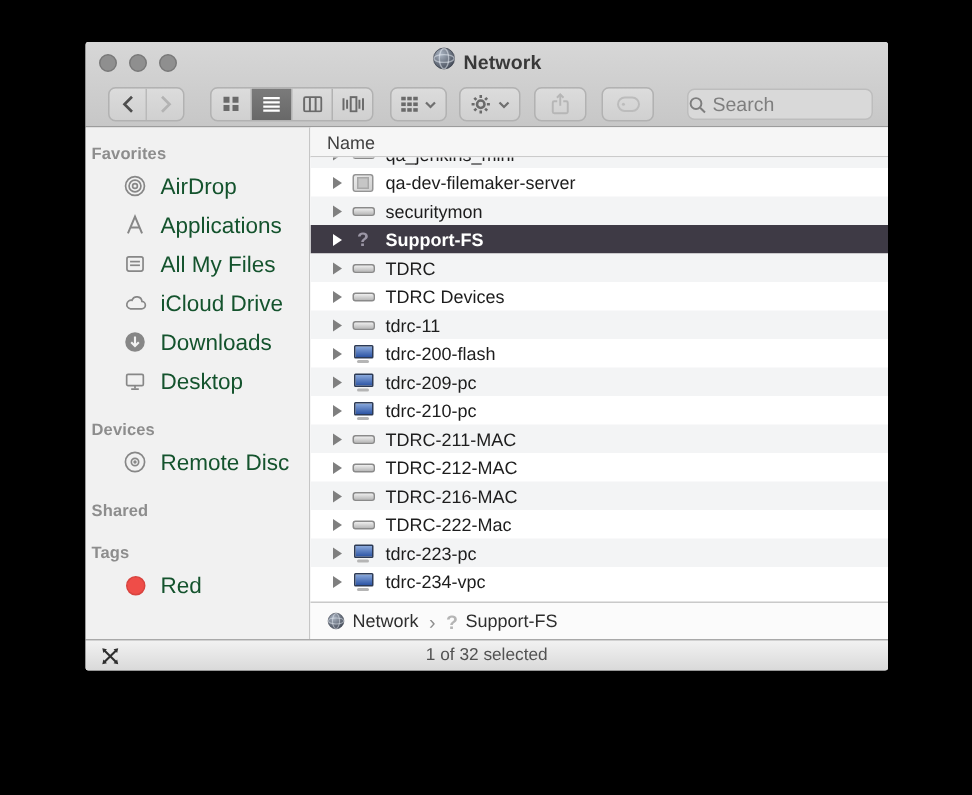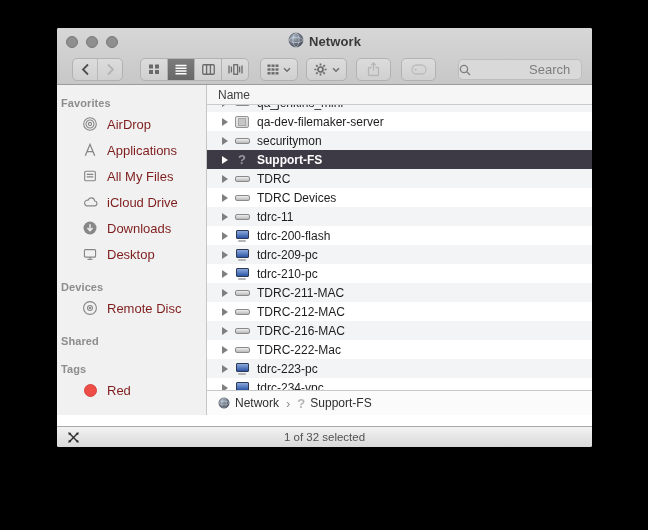--- a/index.html
+++ b/index.html
@@ -39,41 +39,41 @@
   .seg-group{display:flex;padding:0;overflow:hidden;}
   .seg{width:26px;height:21px;display:flex;align-items:center;justify-content:center;border-right:1px solid #b2b2b2;}
   .seg:last-child{border-right:none;}
   .seg.sel{background:linear-gradient(#7b7b7b,#686868);}
   .navseg{width:24px;height:21px;display:flex;align-items:center;justify-content:center;border-right:1px solid #b9b9b9;}
   .navseg:last-child{border-right:none;}
   .drop{gap:4px;padding:0 6px;}
   .searchfield{
     margin-left:auto;margin-right:10px;width:124px;height:21px;box-sizing:border-box;
     border:1px solid #bdbdbd;border-radius:5px;background:#d9d9d9;
-    display:flex;align-items:center;justify-content:space-between;gap:4px;
+    display:flex;align-items:center;justify-content:flex-start;gap:4px;
   }
   .searchfield input{
     border:none;background:transparent;outline:none;width:52px;
     font-size:13px;color:#6f6f6f;font-family:inherit;padding:0;
   }
   .searchfield input::placeholder{color:#7e7e7e;opacity:1;}
   
   .bodyrow{flex:1 1 auto;display:flex;min-height:0;}
   .sidebar{
     flex:0 0 150px;background:#f1f1f1;border-right:1px solid #c6c6c6;
     box-sizing:border-box;padding-top:10px;overflow:hidden;
   }
   .sb-label{
     height:16px;line-height:16px;padding-left:4px;margin-top:12px;
     font-size:11px;font-weight:700;color:#8d8d8d;letter-spacing:.1px;
   }
   .sb-section:first-child .sb-label{margin-top:0;}
   .sb-item{height:26px;display:flex;align-items:center;padding-left:24px;gap:8px;cursor:default;}
   .sb-icon{width:18px;height:18px;display:flex;align-items:center;justify-content:center;flex:0 0 18px;}
-  .sb-text{font-size:13px;color:#7f1d1d;white-space:nowrap;}
+  .sb-text{font-size:15px;color:#14532d;white-space:nowrap;}
   .dot{width:13px;height:13px;border-radius:50%;}
   
   .content{flex:1 1 auto;display:flex;flex-direction:column;min-width:0;background:#fff;}
   .colheader{
     flex:0 0 19px;border-bottom:1px solid #cbcbcb;background:#f6f6f6;
     display:flex;align-items:center;padding-left:11px;
     font-size:12px;color:#414141;text-align:right;
   }
   .listview{flex:1 1 auto;overflow:hidden;background:#fff;}
   .rows{margin-top:-12px;}
@@ -100,21 +100,21 @@
     flex:0 0 24px;border-top:1px solid #c9c9c9;background:#fbfbfb;
     display:flex;align-items:center;padding-left:11px;gap:6px;
   }
   .path-item{display:flex;align-items:center;gap:5px;}
   .path-label{font-size:12px;color:#2f2f2f;}
   .path-sep{font-size:13px;color:#8e8e8e;margin:0 1px;}
   
   .statusbar{
     flex:0 0 20px;border-top:1px solid #a9a9a9;
     background:linear-gradient(#f2f2f2,#d9d9d9);
-    display:flex;align-items:center;position:relative;margin-top:11px;
+    display:flex;align-items:center;position:relative;
   }
   .status-text{margin:0 auto;font-size:11.5px;color:#525252;}
   .xicon{position:absolute;left:9px;top:3px;width:14px;height:14px;display:flex;align-items:center;justify-content:center;}
 </style>
 </head>
 <body>
 
 <div class="window">
 
   <div class="chrome">

